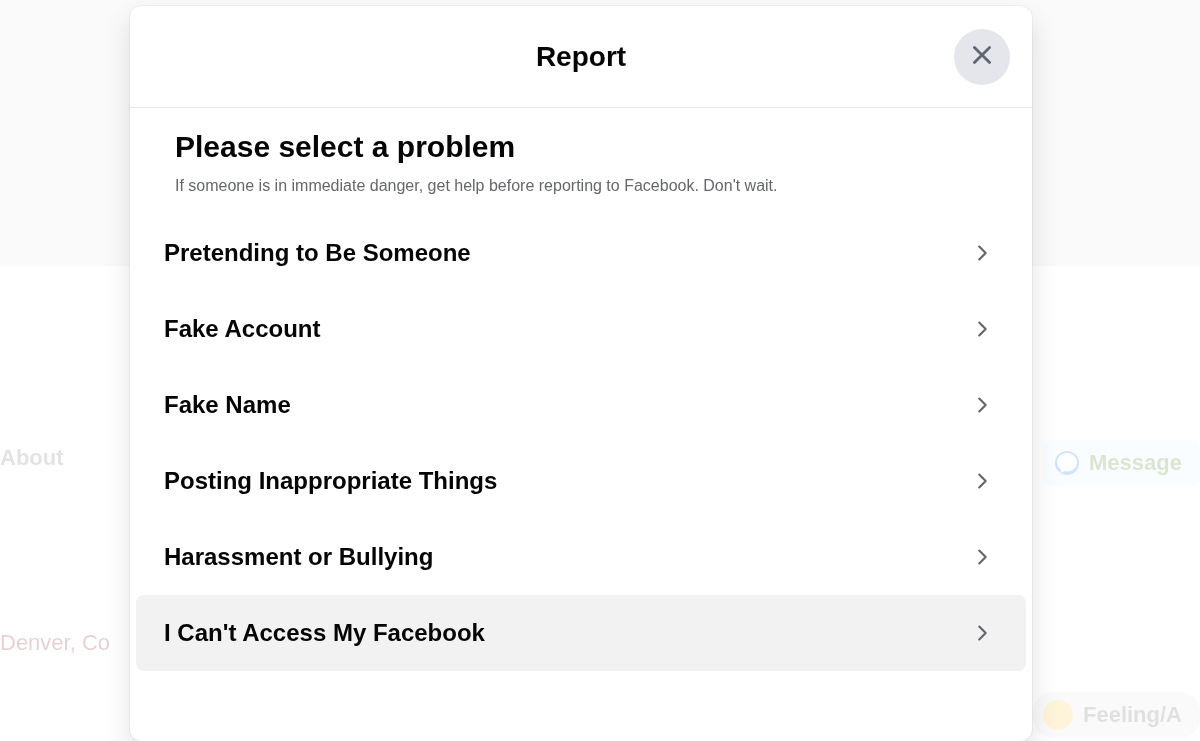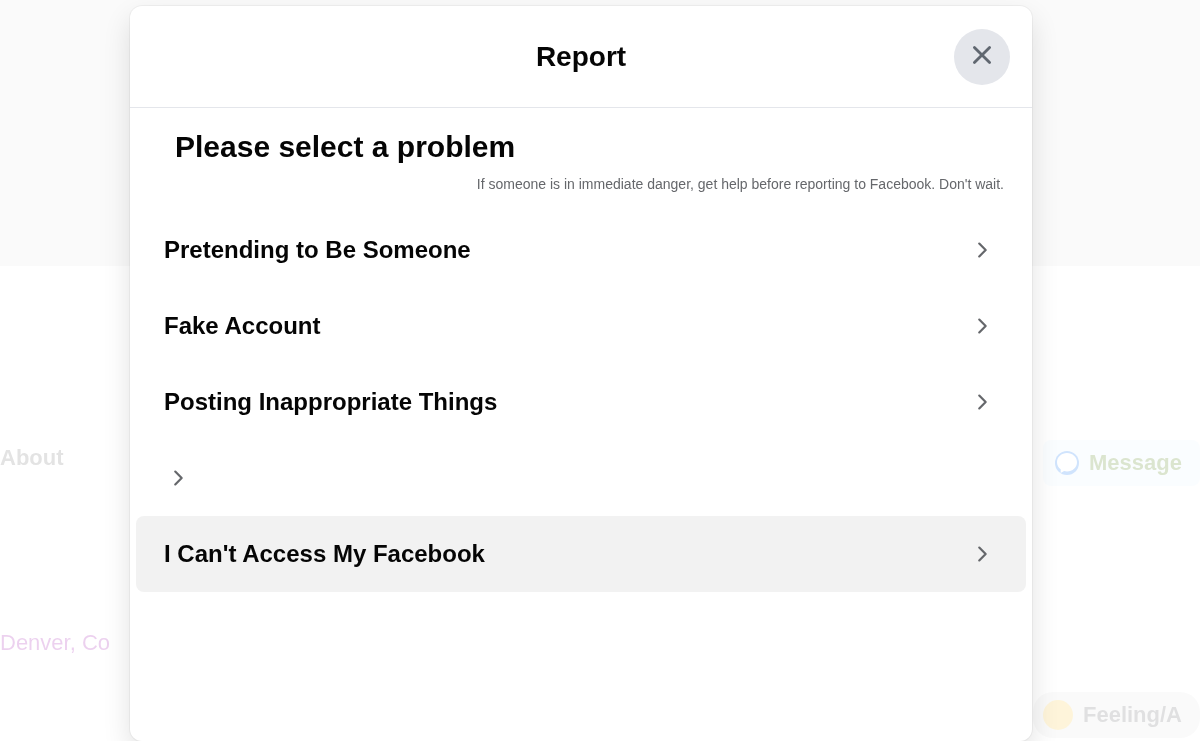--- a/index.html
+++ b/index.html
@@ -29,21 +29,21 @@
     left: 0;
     font-size: 22px;
     font-weight: 600;
     color: #737373;
   }
   .loc-text {
     position: absolute;
     top: 630px;
     left: 0;
     font-size: 22px;
-    color: #a21caf;
+    color: #7f1d1d;
   }
   .message-btn {
     position: absolute;
     top: 440px;
     right: 0;
     background: #e7f3ff;
     color: #4d7c0f;
     font-weight: 600;
     font-size: 22px;
     padding: 10px 18px 10px 46px;
@@ -138,24 +138,23 @@
     padding: 22px 28px 18px 45px;
     flex: 0 0 auto;
   }
   .intro-heading {
     font-size: 30px;
     font-weight: 700;
     color: #050505;
     margin-bottom: 10px;
   }
   .intro-sub {
-    font-size: 14px;
+    font-size: 16px;
     line-height: 1.45;
     color: #65676b;
-    text-align: right;
   }
 
   .options {
     flex: 1 1 auto;
     overflow-y: auto;
     padding-bottom: 4px;
   }
 
   .options::-webkit-scrollbar { width: 16px; }
   .options::-webkit-scrollbar-track { background: #f0f0f0; }
@@ -242,28 +241,37 @@
         </div>
         <div class="option">
           <div class="option-label">Fake Account</div>
           <div class="chevron">
             <svg viewBox="0 0 24 24" fill="none" stroke="currentColor" stroke-width="2.4" stroke-linecap="round" stroke-linejoin="round">
               <polyline points="9 5 16 12 9 19"></polyline>
             </svg>
           </div>
         </div>
         <div class="option">
+          <div class="option-label">Fake Name</div>
+          <div class="chevron">
+            <svg viewBox="0 0 24 24" fill="none" stroke="currentColor" stroke-width="2.4" stroke-linecap="round" stroke-linejoin="round">
+              <polyline points="9 5 16 12 9 19"></polyline>
+            </svg>
+          </div>
+        </div>
+        <div class="option">
           <div class="option-label">Posting Inappropriate Things</div>
           <div class="chevron">
             <svg viewBox="0 0 24 24" fill="none" stroke="currentColor" stroke-width="2.4" stroke-linecap="round" stroke-linejoin="round">
               <polyline points="9 5 16 12 9 19"></polyline>
             </svg>
           </div>
         </div>
         <div class="option">
+          <div class="option-label">Harassment or Bullying</div>
           <div class="chevron">
             <svg viewBox="0 0 24 24" fill="none" stroke="currentColor" stroke-width="2.4" stroke-linecap="round" stroke-linejoin="round">
               <polyline points="9 5 16 12 9 19"></polyline>
             </svg>
           </div>
         </div>
         <div class="option hover">
           <div class="option-label">I Can't Access My Facebook</div>
           <div class="chevron">
             <svg viewBox="0 0 24 24" fill="none" stroke="currentColor" stroke-width="2.4" stroke-linecap="round" stroke-linejoin="round">

